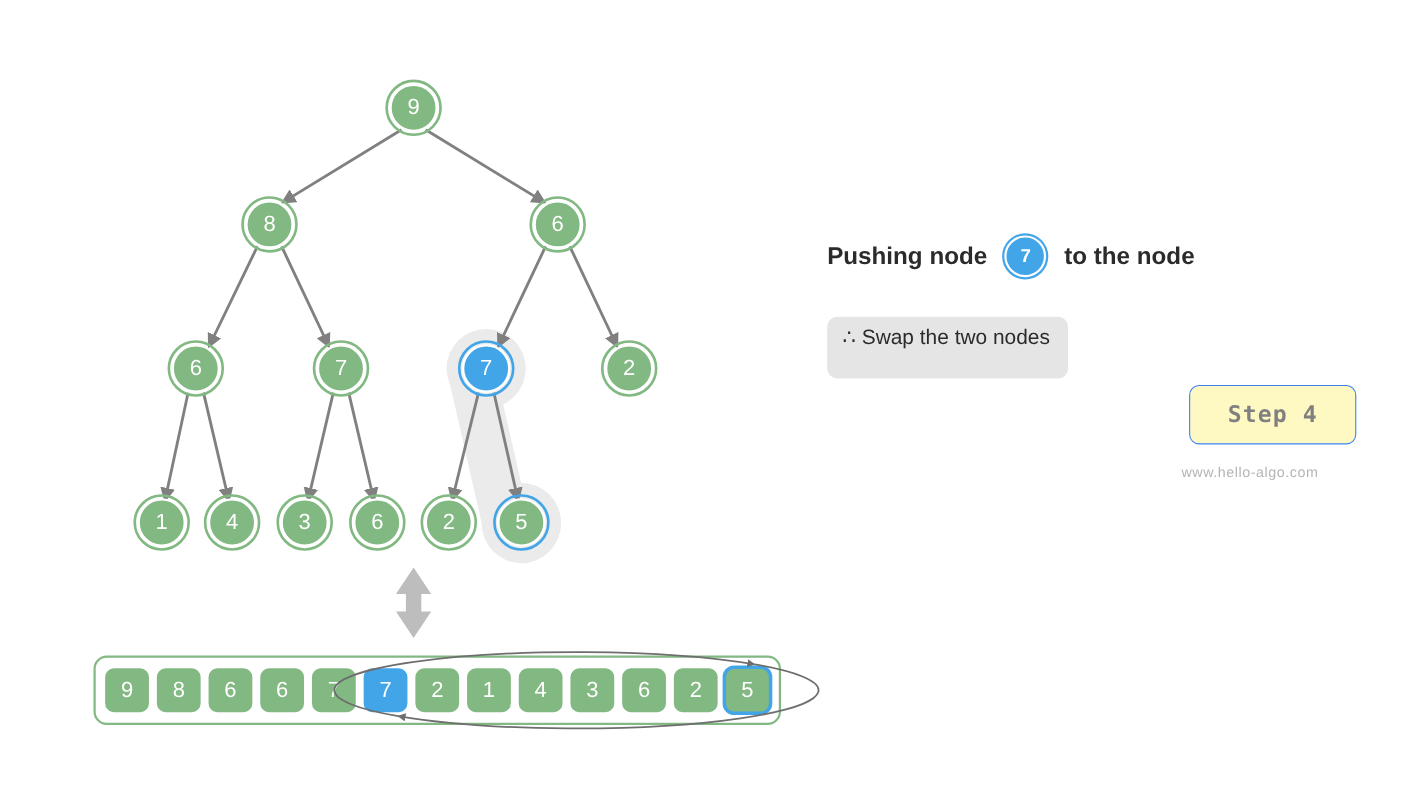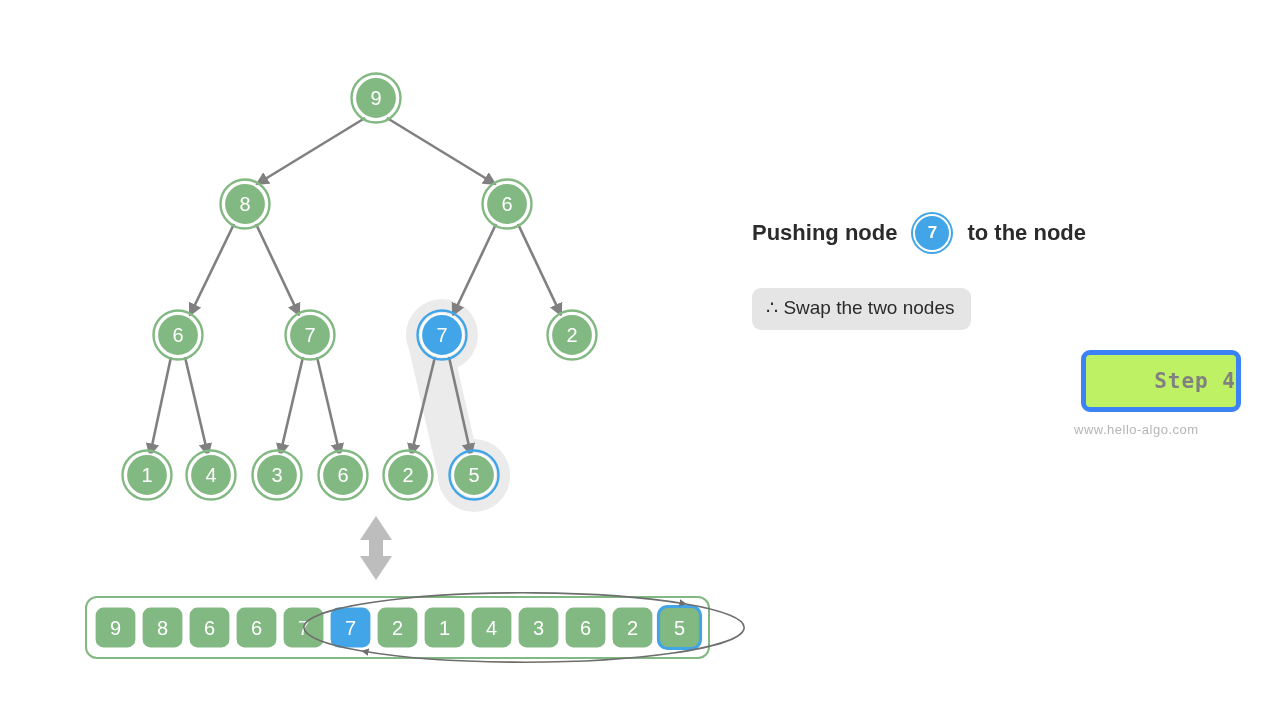--- a/index.html
+++ b/index.html
@@ -38,33 +38,33 @@
     font-size:19px;color:#2b2b2b;line-height:1.2;
     margin-bottom:24px;white-space:nowrap;
   }
   .sub-line{
     font-size:19px;color:#2b2b2b;line-height:1.2;
     margin-left:18px;margin-bottom:16px;white-space:nowrap;
   }
   .pill{
     display:inline-block;
     background:#e5e5e5;border-radius:9px;
-    padding:9px 16px 10px 14px;
+    padding:9px 16px 24px 14px;
     font-size:19px;color:#2b2b2b;white-space:nowrap;
     margin-left:0px;
   }
   .blue-num{color:#2e96e0;font-weight:bold;}
   .green-num{color:#54a654;font-weight:bold;}
 
   .stepbox{
     position:absolute;left:329px;top:350px;
     width:150px;height:52px;
-    border:5px solid #3b82f6;border-radius:9px;
-    background:#bef264;
-    display:flex;align-items:center;justify-content:flex-end;
+    border:1px solid #3b82f6;border-radius:9px;
+    background:#fef9c3;
+    display:flex;align-items:center;justify-content:center;
     font-family:"DejaVu Sans Mono", monospace;
     font-size:21px;font-weight:bold;color:#808080;
     letter-spacing:1px;
   }
   .watermark{
     position:absolute;left:322px;top:422px;
     font-family:Liberation Sans, sans-serif;
     font-size:13px;color:#b5b5b5;letter-spacing:0.5px;
   }
 </style>

